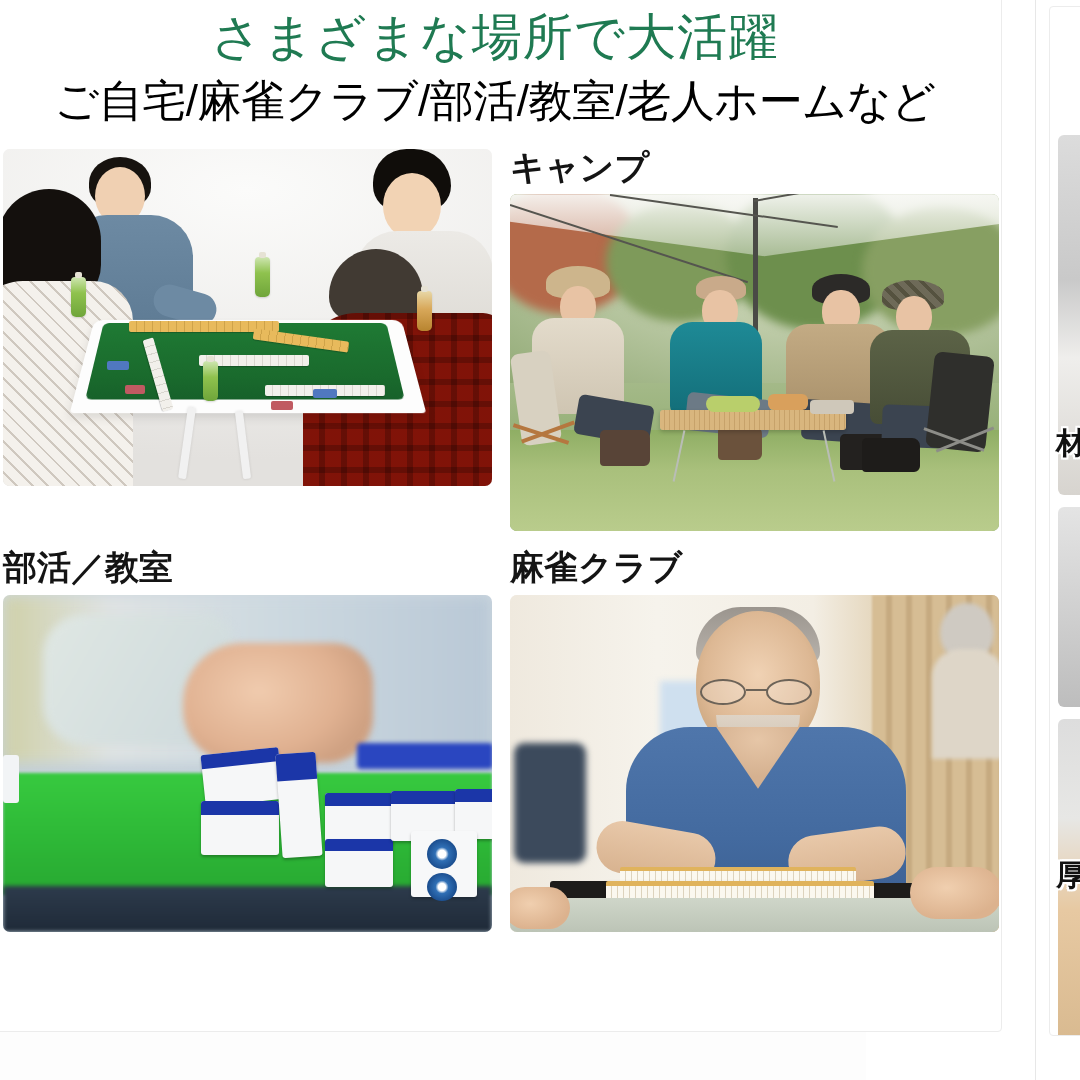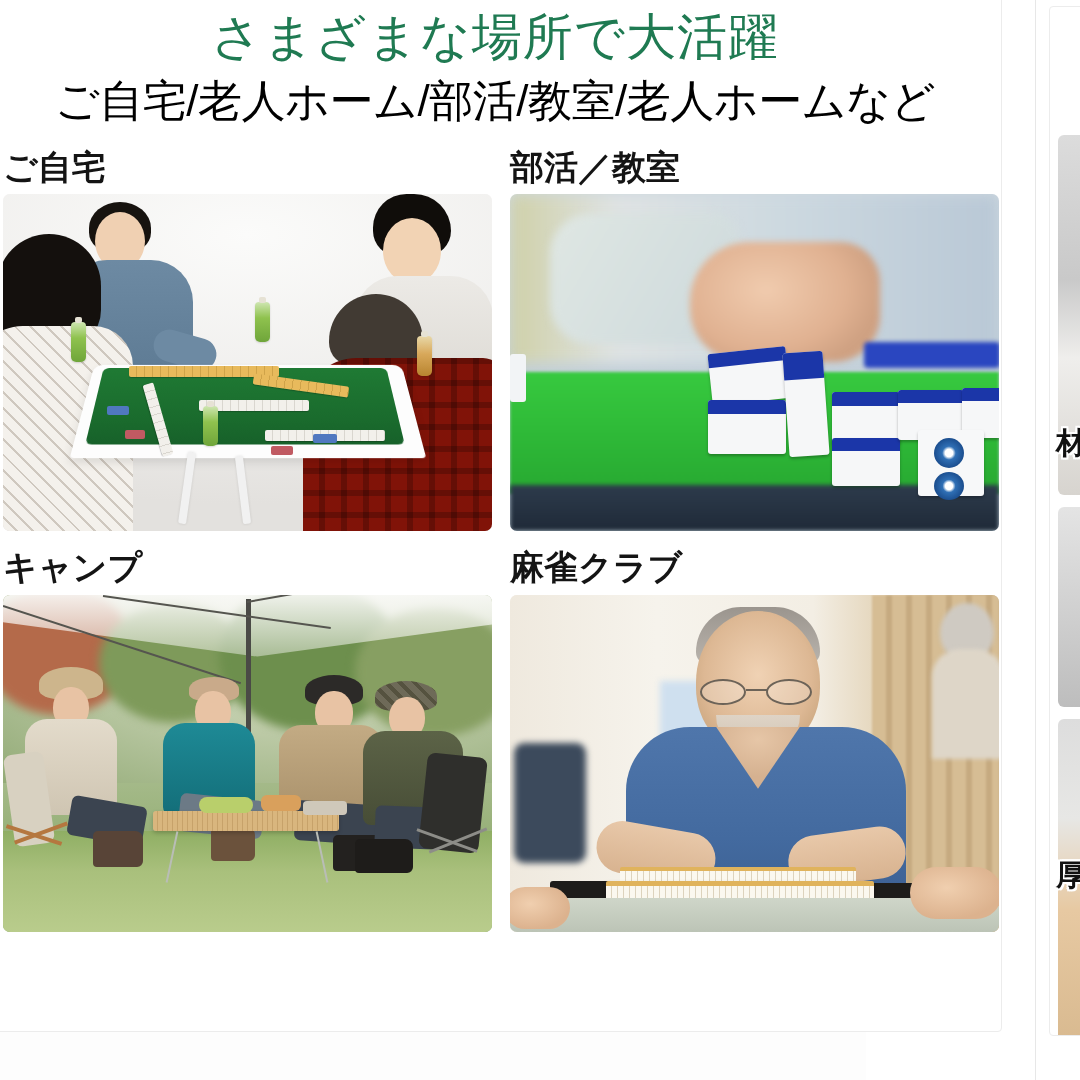--- a/index.html
+++ b/index.html
@@ -314,27 +314,26 @@
 <body>
 
 <div class="screen">
 
   <div class="main-card">
     <div class="card-inner">
 
       <h1 class="headline" style="color:#1f7a52;">さまざまな場所で大活躍</h1>
 
       <div class="subhead">
-        <span class="ln">ご自宅/老人ホーム/部活/教室/老人ホームなど</span>
+        <span class="ln">ご自宅/麻雀クラブ/部活/教室/老人ホームなど</span>
       </div>
 
       <div class="grid">
 
         <div class="cell">
-          <div class="cell-label">ご自宅</div>
           <div class="photo p1">
             <div class="wall abs"></div>
 
             <div class="person">
               <div class="hair abs" style="left:86px;top:8px;width:62px;height:52px;background:#17130f;"></div>
               <div class="head abs" style="left:92px;top:18px;width:50px;height:58px;background:#f0d0b2;"></div>
               <div class="body abs" style="left:62px;top:66px;width:128px;height:124px;background:linear-gradient(#6d8aa3,#5d7a93);"></div>
               <div class="abs" style="left:150px;top:140px;width:64px;height:32px;background:#6d8aa3;border-radius:18px;transform:rotate(16deg);"></div>
             </div>
 
@@ -371,20 +370,89 @@
             <div class="bottle" style="left:414px;top:142px;background:linear-gradient(#e8d8a8,#d8a85a 45%,#b8842f);"></div>
 
             <div class="abs" style="left:104px;top:212px;width:22px;height:9px;background:#5078c0;border-radius:2px;"></div>
             <div class="abs" style="left:122px;top:236px;width:20px;height:9px;background:#c05a62;border-radius:2px;"></div>
             <div class="abs" style="left:310px;top:240px;width:24px;height:9px;background:#5078c0;border-radius:2px;"></div>
             <div class="abs" style="left:268px;top:252px;width:22px;height:9px;background:#c05a62;border-radius:2px;"></div>
           </div>
         </div>
 
         <div class="cell">
+          <div class="cell-label">キャンプ</div>
+          <div class="photo p2">
+            <div class="sky"></div>
+
+            <div class="tree" style="left:-20px;top:-10px;width:150px;height:130px;background:#b46a4a;"></div>
+            <div class="tree" style="left:96px;top:8px;width:150px;height:120px;background:#7e9a5a;"></div>
+            <div class="tree" style="left:216px;top:-14px;width:180px;height:150px;background:#6d8f4d;"></div>
+            <div class="tree" style="left:352px;top:12px;width:160px;height:130px;background:#879f62;"></div>
+
+            <div class="grass"></div>
+            <div class="canopy"></div>
+            <div class="pole" style="left:243px;top:4px;height:248px;"></div>
+            <div class="guy" style="left:0px;top:10px;width:250px;transform:rotate(18deg);"></div>
+            <div class="guy" style="left:244px;top:6px;width:260px;transform:rotate(-10deg);"></div>
+            <div class="guy" style="left:100px;top:0px;width:230px;transform:rotate(8deg);"></div>
+
+            <div class="camper">
+              <div class="hat abs" style="left:36px;top:72px;width:64px;height:32px;background:#cdb58c;"></div>
+              <div class="face abs" style="left:50px;top:92px;width:36px;height:42px;"></div>
+              <div class="coat abs" style="left:22px;top:124px;width:92px;height:96px;background:linear-gradient(#e3dbcb,#cfc5b2);"></div>
+              <div class="legs abs" style="left:66px;top:206px;width:76px;height:40px;transform:rotate(10deg);"></div>
+              <div class="boot abs" style="left:90px;top:236px;width:50px;height:36px;"></div>
+            </div>
+
+            <div class="camper">
+              <div class="hat abs" style="left:186px;top:82px;width:50px;height:24px;background:#c9aa8a;"></div>
+              <div class="face abs" style="left:192px;top:96px;width:36px;height:42px;"></div>
+              <div class="coat abs" style="left:160px;top:128px;width:92px;height:92px;background:linear-gradient(#1e8a96,#136e79);"></div>
+              <div class="legs abs" style="left:176px;top:202px;width:84px;height:38px;background:#6c7a86;transform:rotate(6deg);"></div>
+              <div class="boot abs" style="left:208px;top:232px;width:44px;height:34px;background:#6b523c;"></div>
+            </div>
+
+            <div class="camper">
+              <div class="hat abs" style="left:302px;top:80px;width:58px;height:30px;background:#2c2a28;"></div>
+              <div class="face abs" style="left:312px;top:96px;width:38px;height:44px;"></div>
+              <div class="coat abs" style="left:276px;top:130px;width:104px;height:96px;background:linear-gradient(#c3ab84,#a8906a);"></div>
+              <div class="legs abs" style="left:292px;top:208px;width:92px;height:40px;transform:rotate(4deg);"></div>
+              <div class="boot abs" style="left:330px;top:240px;width:56px;height:36px;background:#23211f;"></div>
+            </div>
+
+            <div class="camper">
+              <div class="hat abs" style="left:372px;top:86px;width:62px;height:30px;background:repeating-linear-gradient(45deg,#6e6a58 0 6px,#55523f 6px 10px);"></div>
+              <div class="face abs" style="left:386px;top:102px;width:36px;height:42px;"></div>
+              <div class="coat abs" style="left:360px;top:136px;width:100px;height:94px;background:linear-gradient(#5c6347,#474d36);"></div>
+              <div class="legs abs" style="left:372px;top:212px;width:92px;height:42px;transform:rotate(2deg);"></div>
+              <div class="boot abs" style="left:352px;top:244px;width:58px;height:34px;background:#1e1c1a;"></div>
+            </div>
+
+            <div class="chair">
+              <div class="seat abs" style="left:6px;top:158px;width:40px;height:92px;background:#d8d1c1;transform:rotate(-8deg);"></div>
+              <div class="abs" style="left:2px;top:238px;width:58px;height:4px;background:#b5773f;transform:rotate(18deg);"></div>
+              <div class="abs" style="left:10px;top:236px;width:56px;height:4px;background:#b5773f;transform:rotate(-20deg);"></div>
+            </div>
+            <div class="chair">
+              <div class="seat abs" style="left:420px;top:160px;width:60px;height:96px;background:#2f2f2c;transform:rotate(6deg);"></div>
+              <div class="abs" style="left:412px;top:244px;width:64px;height:3px;background:#8d8d88;transform:rotate(20deg);"></div>
+              <div class="abs" style="left:424px;top:244px;width:62px;height:3px;background:#8d8d88;transform:rotate(-22deg);"></div>
+            </div>
+
+            <div class="lowtable"></div>
+            <div class="abs" style="left:196px;top:202px;width:54px;height:16px;background:#b9cf6b;border-radius:8px;"></div>
+            <div class="abs" style="left:258px;top:200px;width:40px;height:16px;background:#d9a05c;border-radius:6px;"></div>
+            <div class="abs" style="left:300px;top:206px;width:44px;height:14px;background:#cfc8ba;border-radius:4px;"></div>
+            <div class="tlegs" style="left:168px;top:236px;height:52px;transform:rotate(12deg);"></div>
+            <div class="tlegs" style="left:318px;top:236px;height:52px;transform:rotate(-12deg);"></div>
+          </div>
+        </div>
+
+        <div class="cell">
           <div class="cell-label">部活／教室</div>
           <div class="photo p3">
             <div class="bg-top"></div>
             <div class="sleeve"></div>
             <div class="hand"></div>
             <div class="mat"></div>
             <div class="rail"></div>
 
             <div class="tile" style="left:200px;top:156px;width:78px;height:52px;transform:rotate(-6deg);"></div>
             <div class="tile" style="left:198px;top:206px;width:78px;height:54px;"></div>
@@ -393,89 +461,20 @@
             <div class="tile" style="left:322px;top:244px;width:68px;height:48px;"></div>
             <div class="tile" style="left:388px;top:196px;width:66px;height:50px;"></div>
             <div class="tile" style="left:452px;top:194px;width:40px;height:50px;"></div>
 
             <div class="dot-tile" style="left:408px;top:236px;width:66px;height:66px;">
               <div class="d" style="left:16px;top:8px;width:30px;height:30px;"></div>
               <div class="d" style="left:16px;top:42px;width:30px;height:28px;"></div>
             </div>
             <div class="abs" style="left:354px;top:148px;width:136px;height:26px;background:#2a46c0;border-radius:4px;filter:blur(2px);"></div>
             <div class="abs" style="left:0px;top:160px;width:16px;height:48px;background:#f2f4f6;border-radius:3px;"></div>
-          </div>
-        </div>
-
-        <div class="cell">
-          <div class="cell-label">キャンプ</div>
-          <div class="photo p2">
-            <div class="sky"></div>
-
-            <div class="tree" style="left:-20px;top:-10px;width:150px;height:130px;background:#b46a4a;"></div>
-            <div class="tree" style="left:96px;top:8px;width:150px;height:120px;background:#7e9a5a;"></div>
-            <div class="tree" style="left:216px;top:-14px;width:180px;height:150px;background:#6d8f4d;"></div>
-            <div class="tree" style="left:352px;top:12px;width:160px;height:130px;background:#879f62;"></div>
-
-            <div class="grass"></div>
-            <div class="canopy"></div>
-            <div class="pole" style="left:243px;top:4px;height:248px;"></div>
-            <div class="guy" style="left:0px;top:10px;width:250px;transform:rotate(18deg);"></div>
-            <div class="guy" style="left:244px;top:6px;width:260px;transform:rotate(-10deg);"></div>
-            <div class="guy" style="left:100px;top:0px;width:230px;transform:rotate(8deg);"></div>
-
-            <div class="camper">
-              <div class="hat abs" style="left:36px;top:72px;width:64px;height:32px;background:#cdb58c;"></div>
-              <div class="face abs" style="left:50px;top:92px;width:36px;height:42px;"></div>
-              <div class="coat abs" style="left:22px;top:124px;width:92px;height:96px;background:linear-gradient(#e3dbcb,#cfc5b2);"></div>
-              <div class="legs abs" style="left:66px;top:206px;width:76px;height:40px;transform:rotate(10deg);"></div>
-              <div class="boot abs" style="left:90px;top:236px;width:50px;height:36px;"></div>
-            </div>
-
-            <div class="camper">
-              <div class="hat abs" style="left:186px;top:82px;width:50px;height:24px;background:#c9aa8a;"></div>
-              <div class="face abs" style="left:192px;top:96px;width:36px;height:42px;"></div>
-              <div class="coat abs" style="left:160px;top:128px;width:92px;height:92px;background:linear-gradient(#1e8a96,#136e79);"></div>
-              <div class="legs abs" style="left:176px;top:202px;width:84px;height:38px;background:#6c7a86;transform:rotate(6deg);"></div>
-              <div class="boot abs" style="left:208px;top:232px;width:44px;height:34px;background:#6b523c;"></div>
-            </div>
-
-            <div class="camper">
-              <div class="hat abs" style="left:302px;top:80px;width:58px;height:30px;background:#2c2a28;"></div>
-              <div class="face abs" style="left:312px;top:96px;width:38px;height:44px;"></div>
-              <div class="coat abs" style="left:276px;top:130px;width:104px;height:96px;background:linear-gradient(#c3ab84,#a8906a);"></div>
-              <div class="legs abs" style="left:292px;top:208px;width:92px;height:40px;transform:rotate(4deg);"></div>
-              <div class="boot abs" style="left:330px;top:240px;width:56px;height:36px;background:#23211f;"></div>
-            </div>
-
-            <div class="camper">
-              <div class="hat abs" style="left:372px;top:86px;width:62px;height:30px;background:repeating-linear-gradient(45deg,#6e6a58 0 6px,#55523f 6px 10px);"></div>
-              <div class="face abs" style="left:386px;top:102px;width:36px;height:42px;"></div>
-              <div class="coat abs" style="left:360px;top:136px;width:100px;height:94px;background:linear-gradient(#5c6347,#474d36);"></div>
-              <div class="legs abs" style="left:372px;top:212px;width:92px;height:42px;transform:rotate(2deg);"></div>
-              <div class="boot abs" style="left:352px;top:244px;width:58px;height:34px;background:#1e1c1a;"></div>
-            </div>
-
-            <div class="chair">
-              <div class="seat abs" style="left:6px;top:158px;width:40px;height:92px;background:#d8d1c1;transform:rotate(-8deg);"></div>
-              <div class="abs" style="left:2px;top:238px;width:58px;height:4px;background:#b5773f;transform:rotate(18deg);"></div>
-              <div class="abs" style="left:10px;top:236px;width:56px;height:4px;background:#b5773f;transform:rotate(-20deg);"></div>
-            </div>
-            <div class="chair">
-              <div class="seat abs" style="left:420px;top:160px;width:60px;height:96px;background:#2f2f2c;transform:rotate(6deg);"></div>
-              <div class="abs" style="left:412px;top:244px;width:64px;height:3px;background:#8d8d88;transform:rotate(20deg);"></div>
-              <div class="abs" style="left:424px;top:244px;width:62px;height:3px;background:#8d8d88;transform:rotate(-22deg);"></div>
-            </div>
-
-            <div class="lowtable"></div>
-            <div class="abs" style="left:196px;top:202px;width:54px;height:16px;background:#b9cf6b;border-radius:8px;"></div>
-            <div class="abs" style="left:258px;top:200px;width:40px;height:16px;background:#d9a05c;border-radius:6px;"></div>
-            <div class="abs" style="left:300px;top:206px;width:44px;height:14px;background:#cfc8ba;border-radius:4px;"></div>
-            <div class="tlegs" style="left:168px;top:236px;height:52px;transform:rotate(12deg);"></div>
-            <div class="tlegs" style="left:318px;top:236px;height:52px;transform:rotate(-12deg);"></div>
           </div>
         </div>
 
         <div class="cell">
           <div class="cell-label">麻雀クラブ</div>
           <div class="photo p4">
             <div class="room"></div>
             <div class="curtain"></div>
             <div class="chairbg"></div>
 

